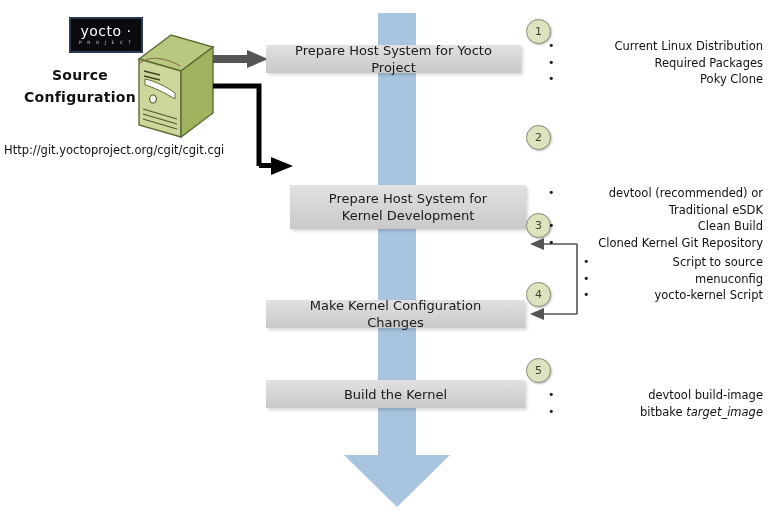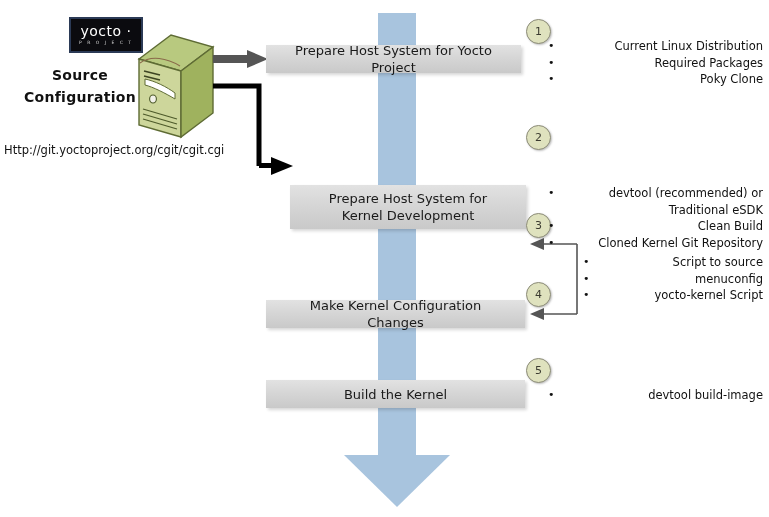--- a/index.html
+++ b/index.html
@@ -201,16 +201,17 @@
     <ul>
       <li>Script to source</li>
       <li>menuconfig</li>
       <li>yocto-kernel Script</li>
     </ul>
   </div>
 
   <div class="notes" id="notes5">
     <ul>
       <li>devtool build-image</li>
+      <li><span>bitbake </span><span class="ital">target_image</span></li>
     </ul>
   </div>
 
 </div>
 
 </body></html>

